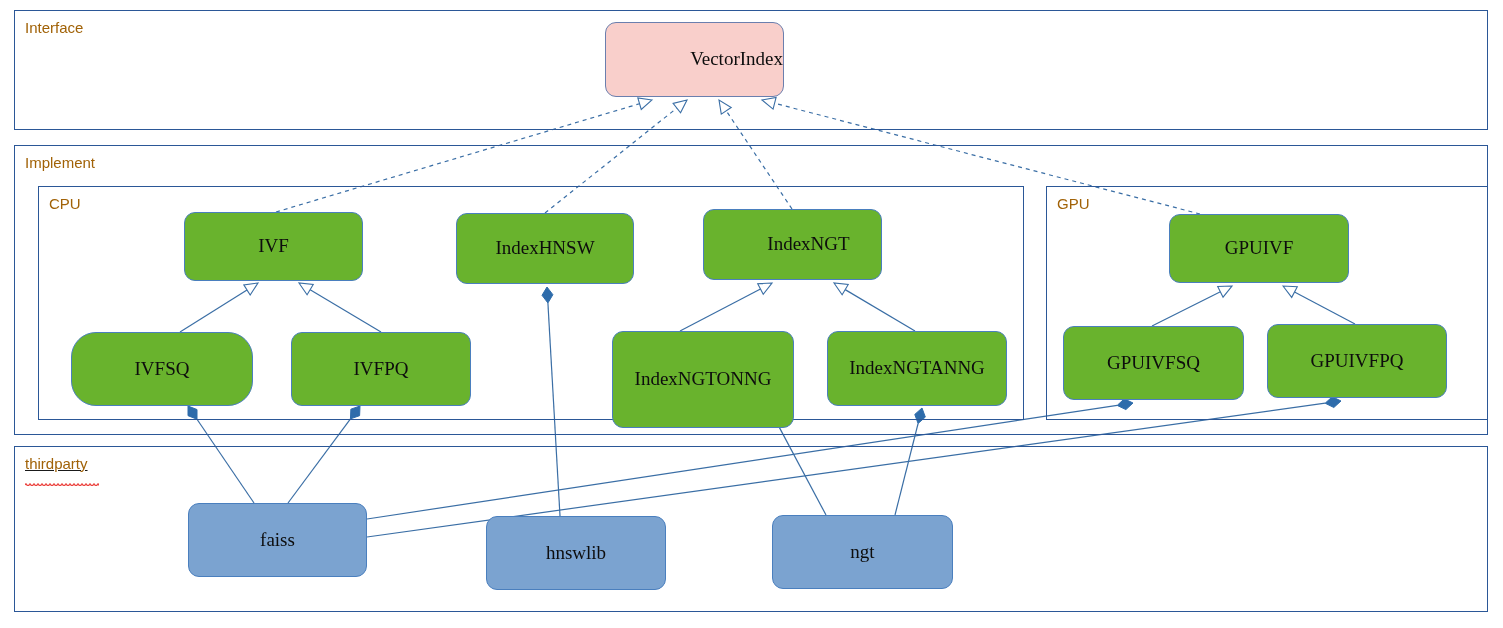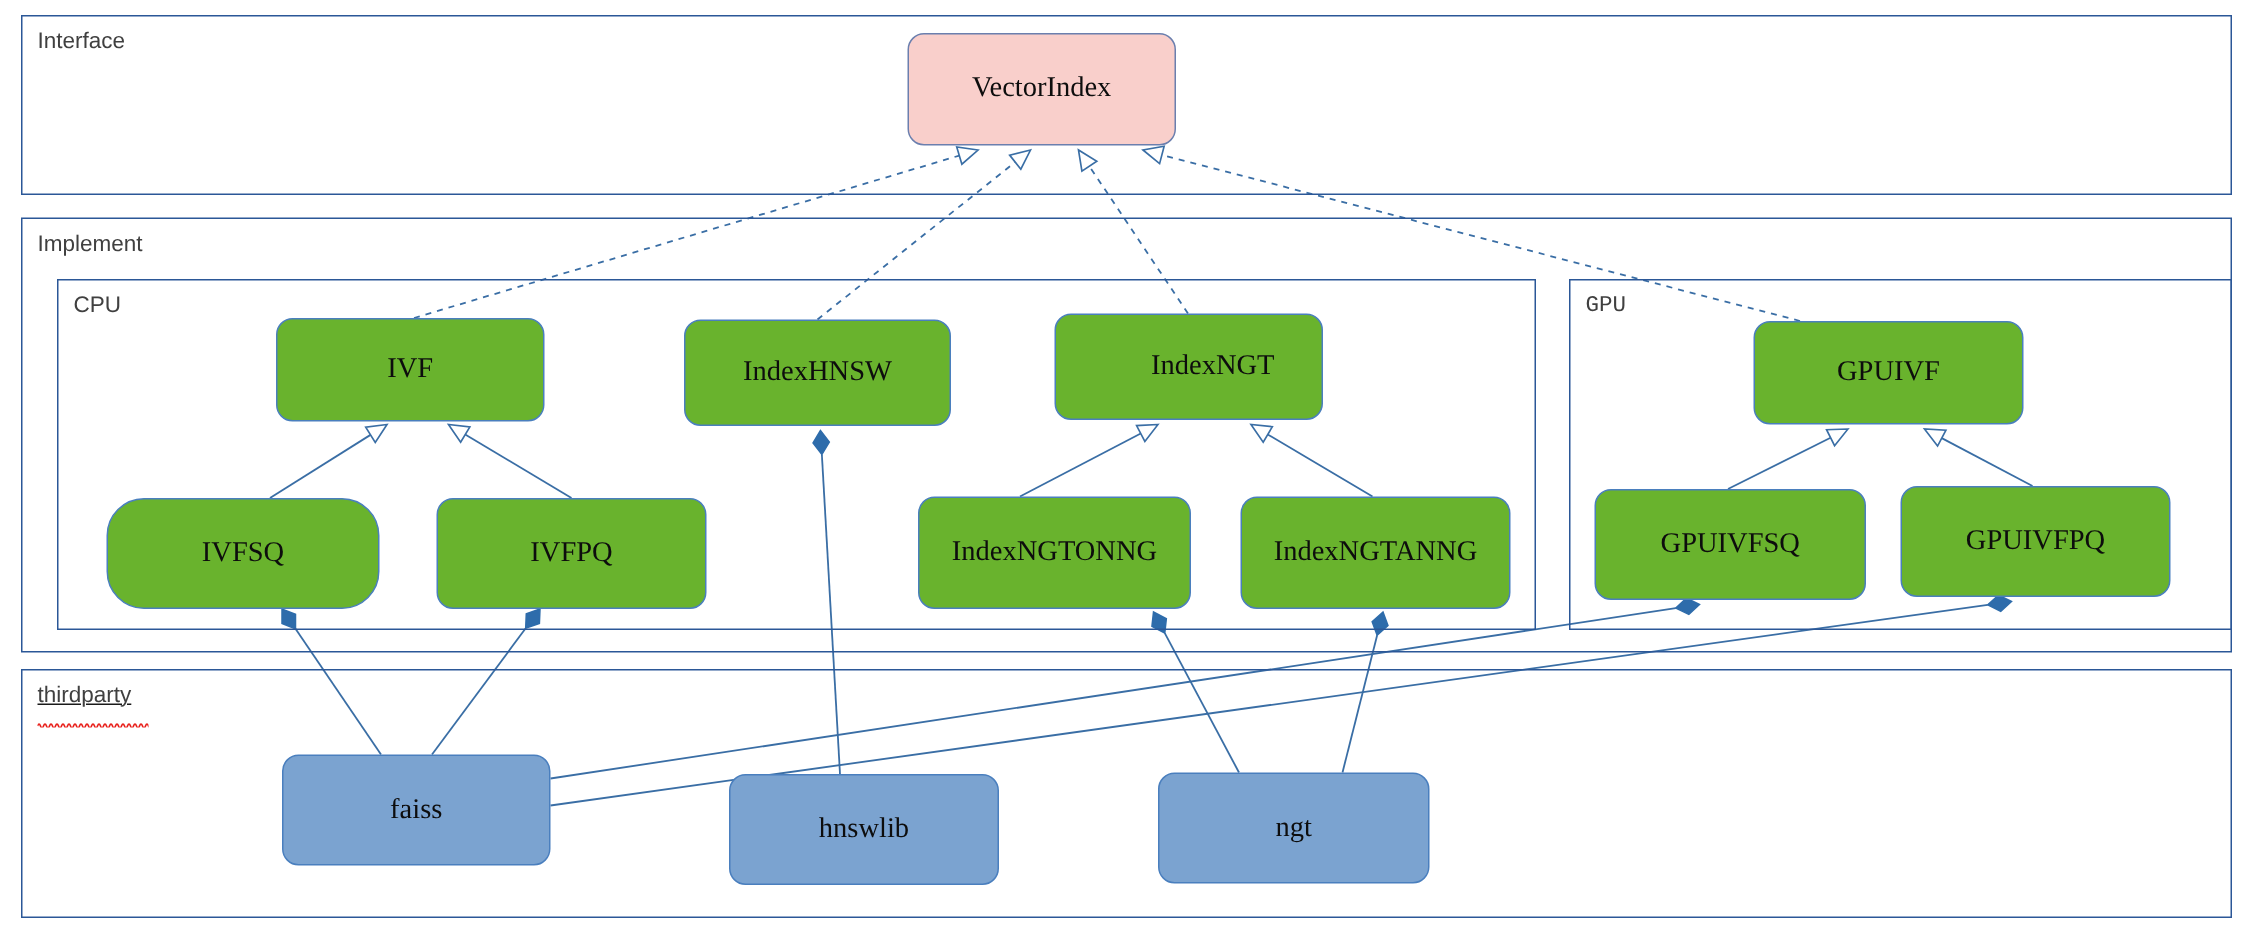--- a/index.html
+++ b/index.html
@@ -18,21 +18,21 @@
   .container-box {
     position: absolute;
     box-sizing: border-box;
     border: 1px solid #2b5797;
     background: transparent;
   }
   .container-label {
     position: absolute;
     font-family: "Liberation Sans", sans-serif;
     font-size: 15px;
-    color: #404040;
+    color: #a16207;
     white-space: nowrap;
     line-height: 1;
   }
   .container-label.misspelled {
     text-decoration: underline;
     text-decoration-color: #1a1a1a;
     text-decoration-thickness: 1px;
   }
   .squiggle {
     position: absolute;
@@ -150,50 +150,50 @@
       </g>
     </svg>
   <div id="container-layer">
       <div class="container-box" style="left: 14px; top: 10px; width: 1474px; height: 120px; border-color: rgb(43, 87, 151);"></div>
       <div class="container-label" style="left: 25px; top: 20px;">Interface</div>
       <div class="container-box" style="left: 14px; top: 145px; width: 1474px; height: 290px; border-color: rgb(43, 87, 151);"></div>
       <div class="container-label" style="left: 25px; top: 155px;">Implement</div>
       <div class="container-box" style="left: 38px; top: 186px; width: 986px; height: 234px; border-color: rgb(43, 87, 151);"></div>
       <div class="container-label" style="left: 49px; top: 196px;">CPU</div>
       <div class="container-box" style="left: 1046px; top: 186px; width: 442px; height: 234px; border-color: rgb(43, 87, 151);"></div>
-      <div class="container-label" style="left: 1057px; top: 196px; font-family: Liberation Mono, monospace;">GPU</div>
+      <div class="container-label" style="left: 1057px; top: 196px;">GPU</div>
       <div class="container-box" style="left: 14px; top: 446px; width: 1474px; height: 166px; border-color: rgb(43, 87, 151);"></div>
       <div class="container-label misspelled" style="left: 25px; top: 456px;">thirdparty</div>
       <div class="squiggle" style="left: 25px; top: 472px; width: 74px;"><svg width="74" height="4" viewBox="0 0 74 4">
           <path d="M0 3 q1 -2.6 2 0 q1 2.6 2 0 q1 -2.6 2 0 q1 2.6 2 0 q1 -2.6 2 0 q1 2.6 2 0 q1 -2.6 2 0 q1 2.6 2 0 q1 -2.6 2 0 q1 2.6 2 0 q1 -2.6 2 0 q1 2.6 2 0 q1 -2.6 2 0 q1 2.6 2 0 q1 -2.6 2 0 q1 2.6 2 0 q1 -2.6 2 0 q1 2.6 2 0 q1 -2.6 2 0 q1 2.6 2 0 q1 -2.6 2 0 q1 2.6 2 0 q1 -2.6 2 0 q1 2.6 2 0 q1 -2.6 2 0 q1 2.6 2 0 q1 -2.6 2 0 q1 2.6 2 0 q1 -2.6 2 0 q1 2.6 2 0 q1 -2.6 2 0 q1 2.6 2 0 q1 -2.6 2 0 q1 2.6 2 0 q1 -2.6 2 0 q1 2.6 2 0 q1 -2.6 2 0 q1 2.6 2 0" stroke="#e8211c" stroke-width="1.1" fill="none"></path>
         </svg></div>
     </div>
   <div id="node-layer">
-      <div class="node interface-node" style="left: 605px; top: 22px; width: 179px; height: 75px;">
+      <div class="node interface-node" style="left: 605px; top: 22px; width: 179px; height: 75px; justify-content: flex-end;">
         <span>VectorIndex</span>
       </div>
       <div class="node impl-node" style="left: 184px; top: 212px; width: 179px; height: 69px;">
         <span>IVF</span>
       </div>
       <div class="node impl-node" style="left: 456px; top: 213px; width: 178px; height: 71px;">
         <span>IndexHNSW</span>
       </div>
       <div class="node impl-node" style="left: 703px; top: 209px; width: 179px; height: 71px; padding-left: 32px;">
         <span>IndexNGT</span>
       </div>
       <div class="node impl-node" style="left: 1169px; top: 214px; width: 180px; height: 69px;">
         <span>GPUIVF</span>
       </div>
       <div class="node impl-node" style="left: 71px; top: 332px; width: 182px; height: 74px; border-radius: 25px;">
         <span>IVFSQ</span>
       </div>
       <div class="node impl-node" style="left: 291px; top: 332px; width: 180px; height: 74px;">
         <span>IVFPQ</span>
       </div>
-      <div class="node impl-node" style="left: 612px; top: 331px; width: 182px; height: 75px;">
+      <div class="node impl-node" style="left: 612px; top: 331px; width: 182px; height: 97px;">
         <span>IndexNGTONNG</span>
       </div>
       <div class="node impl-node" style="left: 827px; top: 331px; width: 180px; height: 75px;">
         <span>IndexNGTANNG</span>
       </div>
       <div class="node impl-node" style="left: 1063px; top: 326px; width: 181px; height: 74px; font-family: Liberation Serif, serif;">
         <span>GPUIVFSQ</span>
       </div>
       <div class="node impl-node" style="left: 1267px; top: 324px; width: 180px; height: 74px;">
         <span>GPUIVFPQ</span>

